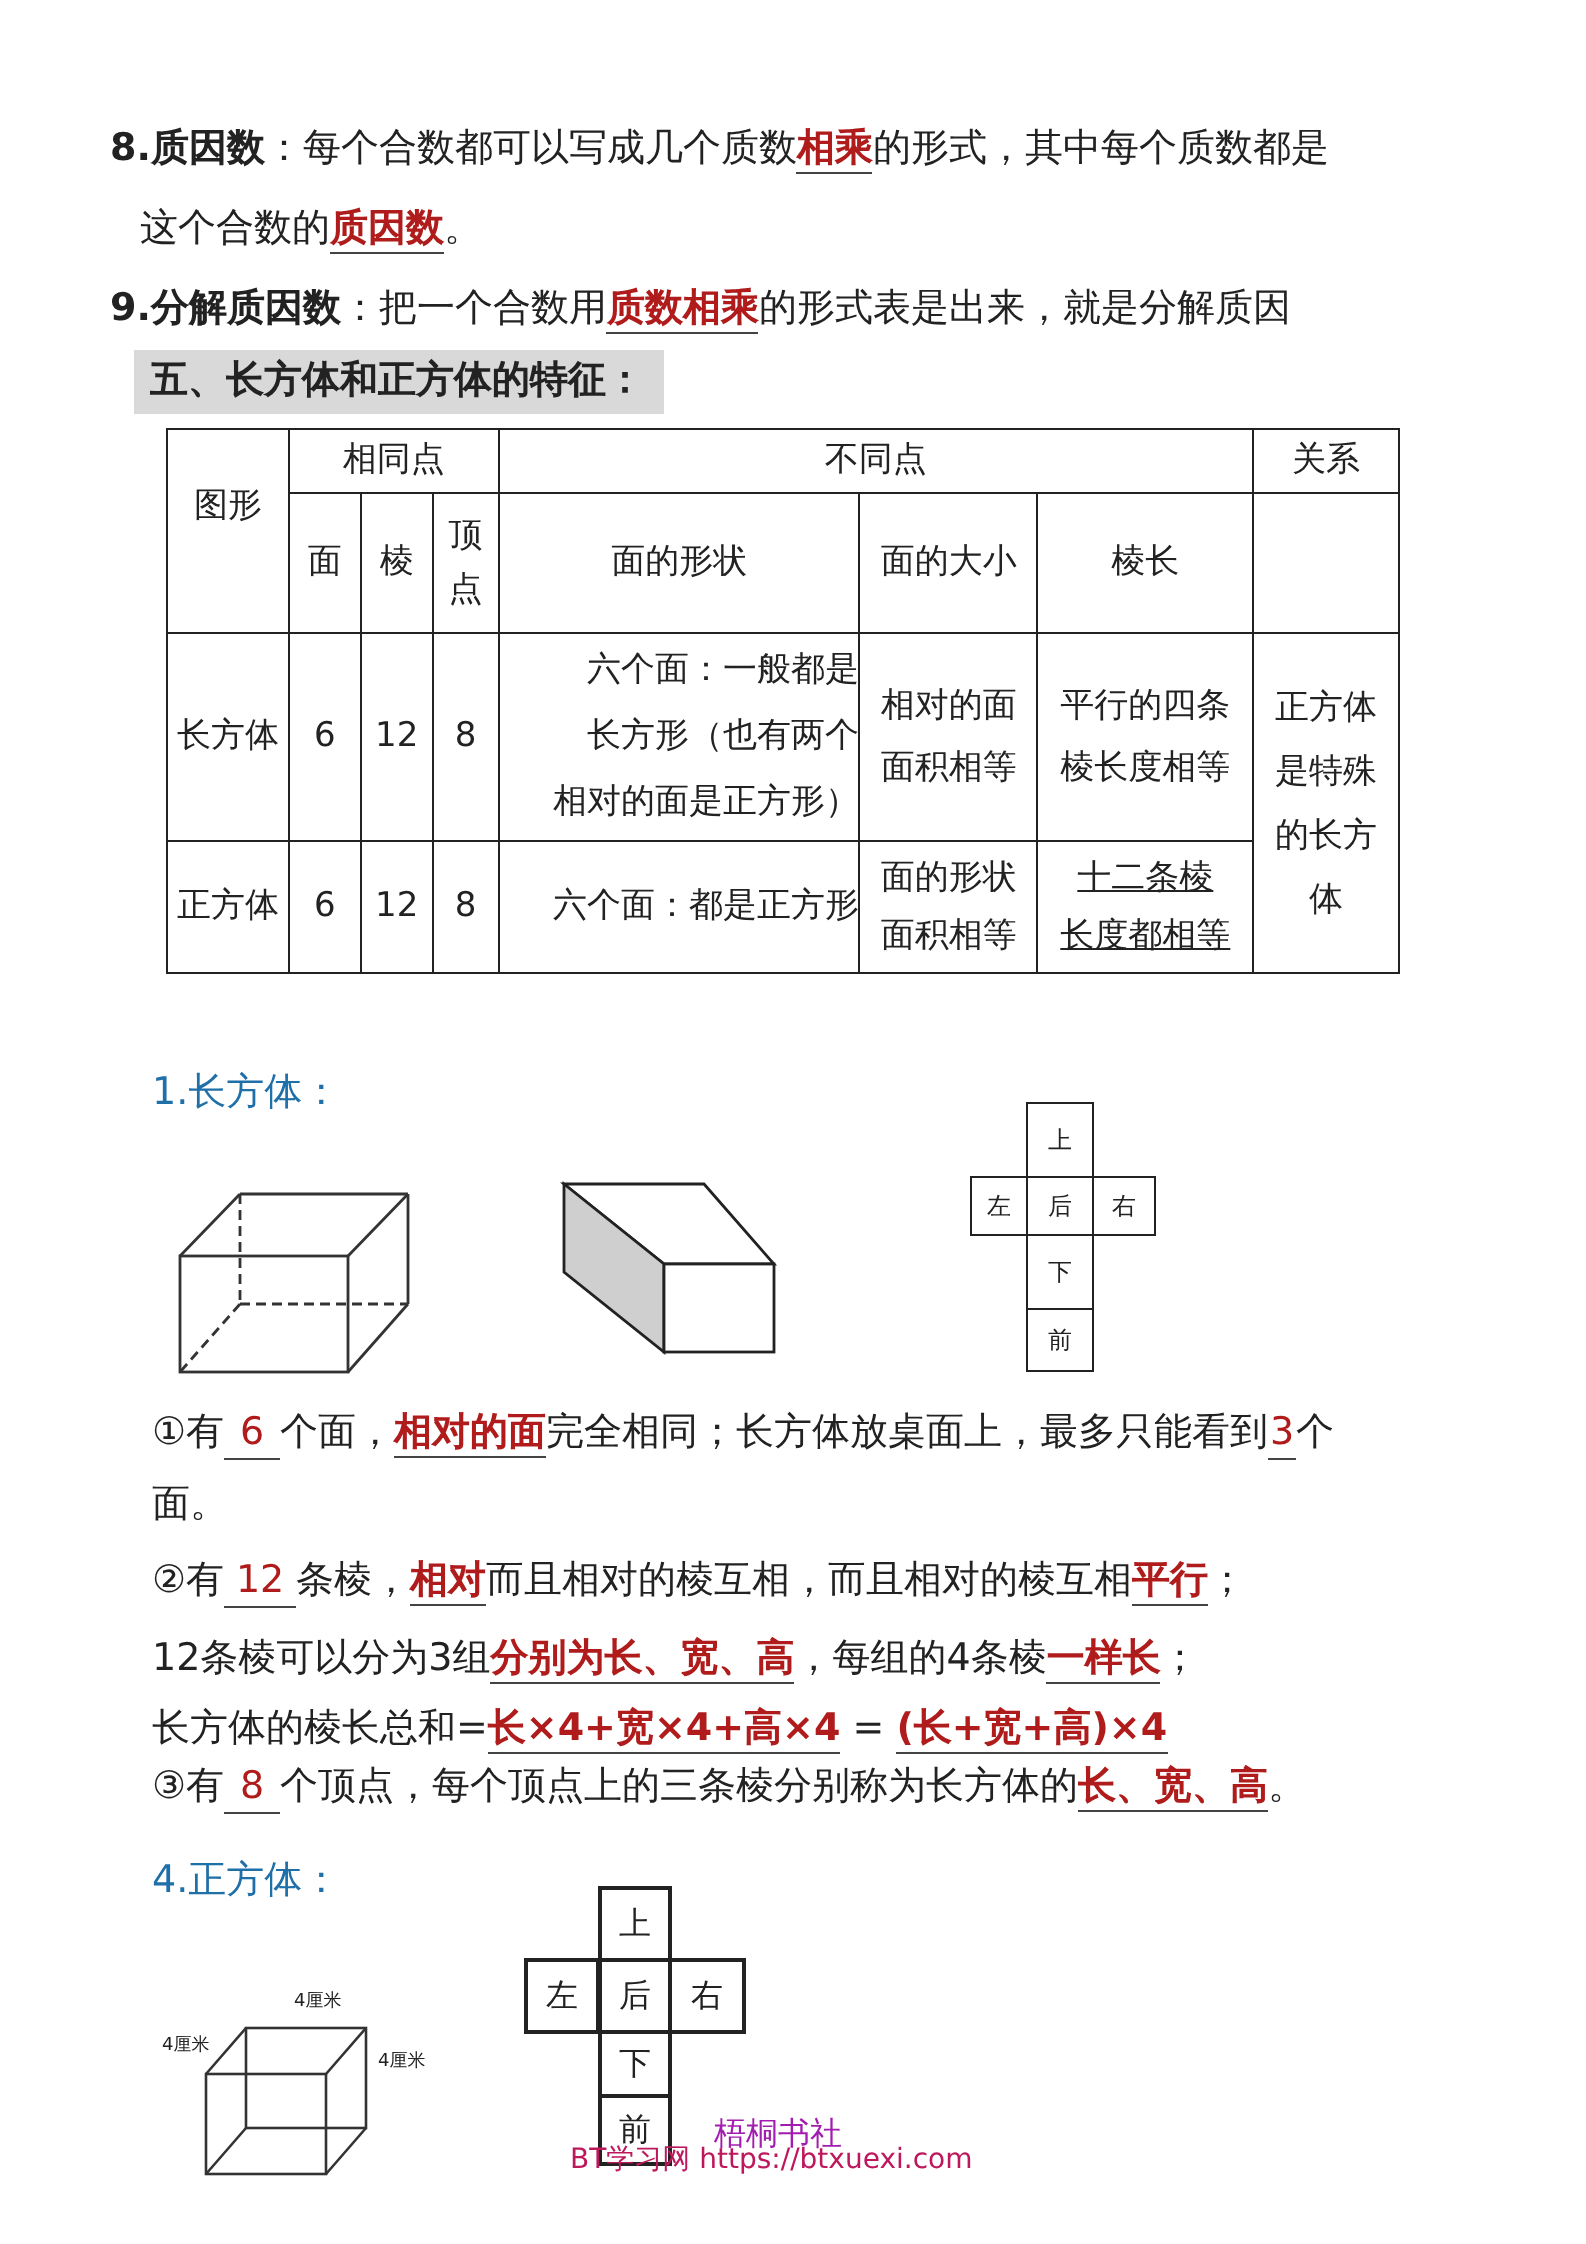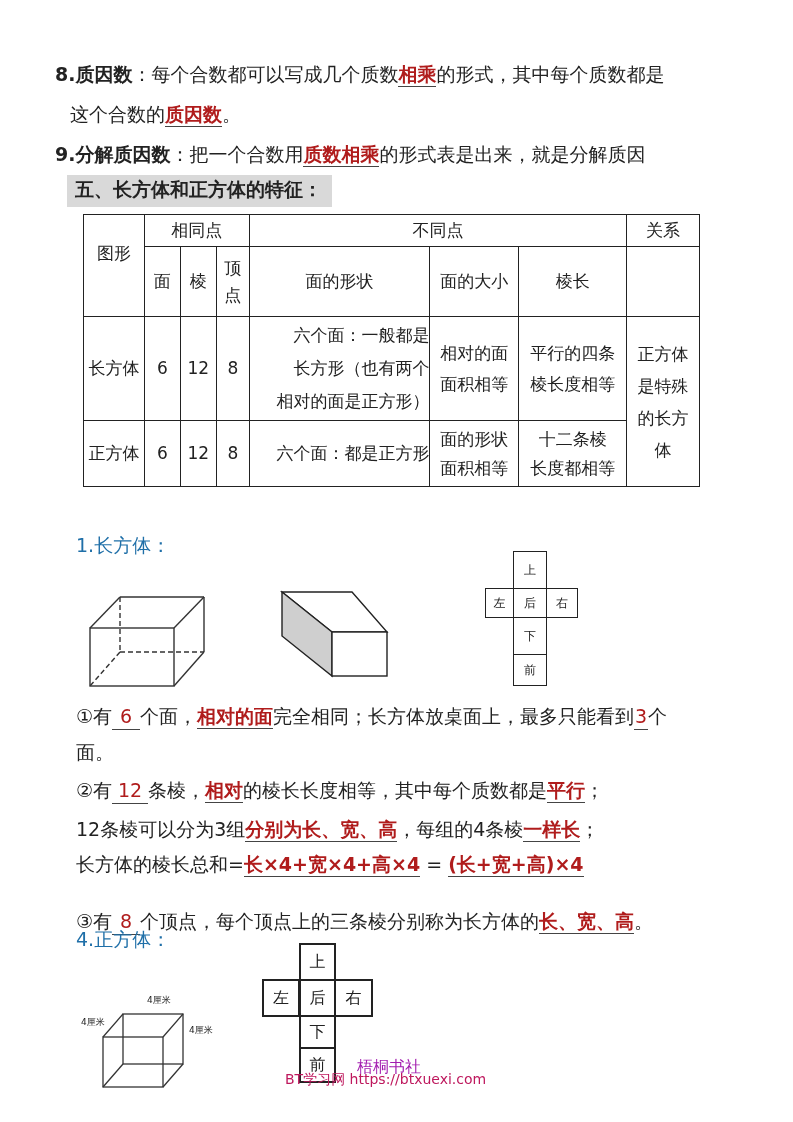--- a/index.html
+++ b/index.html
@@ -75,21 +75,21 @@
     <td style="line-height:31px;"><span>平行的四条</span><br><span>棱长度相等</span></td>
     <td rowspan="2" style="line-height:32px;"><span>正方体</span><br><span>是特殊</span><br><span>的长方</span><br><span>体</span></td>
   </tr>
   <tr style="height:66px">
     <td>正方体</td>
     <td>6</td>
     <td>12</td>
     <td>8</td>
     <td class="l">六个面：都是正方形</td>
     <td style="line-height:29px;"><span>面的形状</span><br><span>面积相等</span></td>
-    <td style="line-height:29px;"><span>十二条棱</span><br><span>长度都相等</span></td>
+    <td style="line-height:29px;text-decoration:underline;"><span>十二条棱</span><br><span>长度都相等</span></td>
   </tr>
 </tbody>
   </table>
 
 <div class="abs blue" style="left:76px; top:533px;">1.长方体：</div>
 
 <svg class="abs" style="left:82px; top:570px;" width="320" height="125">
   <g stroke="#333" stroke-width="1.4" fill="none">
 
     <rect x="8" y="58" width="84" height="58"></rect>
@@ -118,32 +118,32 @@
   <div class="cell" style="left:0; top:66px; width:34px; height:38px;">下</div>
   <div class="cell" style="left:0; top:103px; width:34px; height:32px;">前</div>
 </div>
 
 <div class="abs line" style="left:76px; top:703px;">
   <span>①有</span><span class="blank red" style="width:28px">6</span><span>个面，</span><span class="red b ul">相对的面</span><span>完全相同；长方体放桌面上，最多只能看到</span><span class="blank red" style="width:14px">3</span><span>个</span>
 </div>
 <div class="abs line" style="left:76px; top:739px;">面。</div>
 
 <div class="abs line" style="left:76px; top:777px;">
-  <span>②有</span><span class="blank red" style="width:36px">12</span><span>条棱，</span><span class="red b ul">相对</span><span>的棱长长度相等，其中每个质数都是</span><span class="red b ul">平行</span><span>；</span>
+  <span>②有</span><span class="blank red" style="width:36px">12</span><span>条棱，</span><span class="red b ul">相对</span><span>而且相对的棱互相，而且相对的棱互相</span><span class="red b ul">平行</span><span>；</span>
 </div>
 
 <div class="abs line" style="left:76px; top:816px;">
   <span>12条棱可以分为3组</span><span class="red b ul">分别为长、宽、高</span><span>，每组的4条棱</span><span class="red b ul">一样长</span><span>；</span>
 </div>
 
 <div class="abs line" style="left:76px; top:851px;">
   <span>长方体的棱长总和=</span><span class="red b ul">长×4+宽×4+高×4</span><span> = </span><span class="red b ul">(长+宽+高)×4</span>
 </div>
 
-<div class="abs line" style="left:76px; top:908px;">
+<div class="abs line" style="left:76px; top:880px;">
   <span>③有</span><span class="blank red" style="width:28px">8</span><span>个顶点，每个顶点上的三条棱分别称为长方体的</span><span class="red b ul">长、宽、高</span><span>。</span>
 </div>
 
 <div class="abs blue" style="left:76px; top:927px;">4.正方体：</div>
 
 <svg class="abs" style="left:76px; top:990px;" width="160" height="110">
   <g stroke="#333" stroke-width="1.3" fill="none">
     <rect x="27" y="47" width="60" height="50"></rect>
     <rect x="47" y="24" width="60" height="50"></rect>
     <line x1="27" y1="47" x2="47" y2="24"></line>

